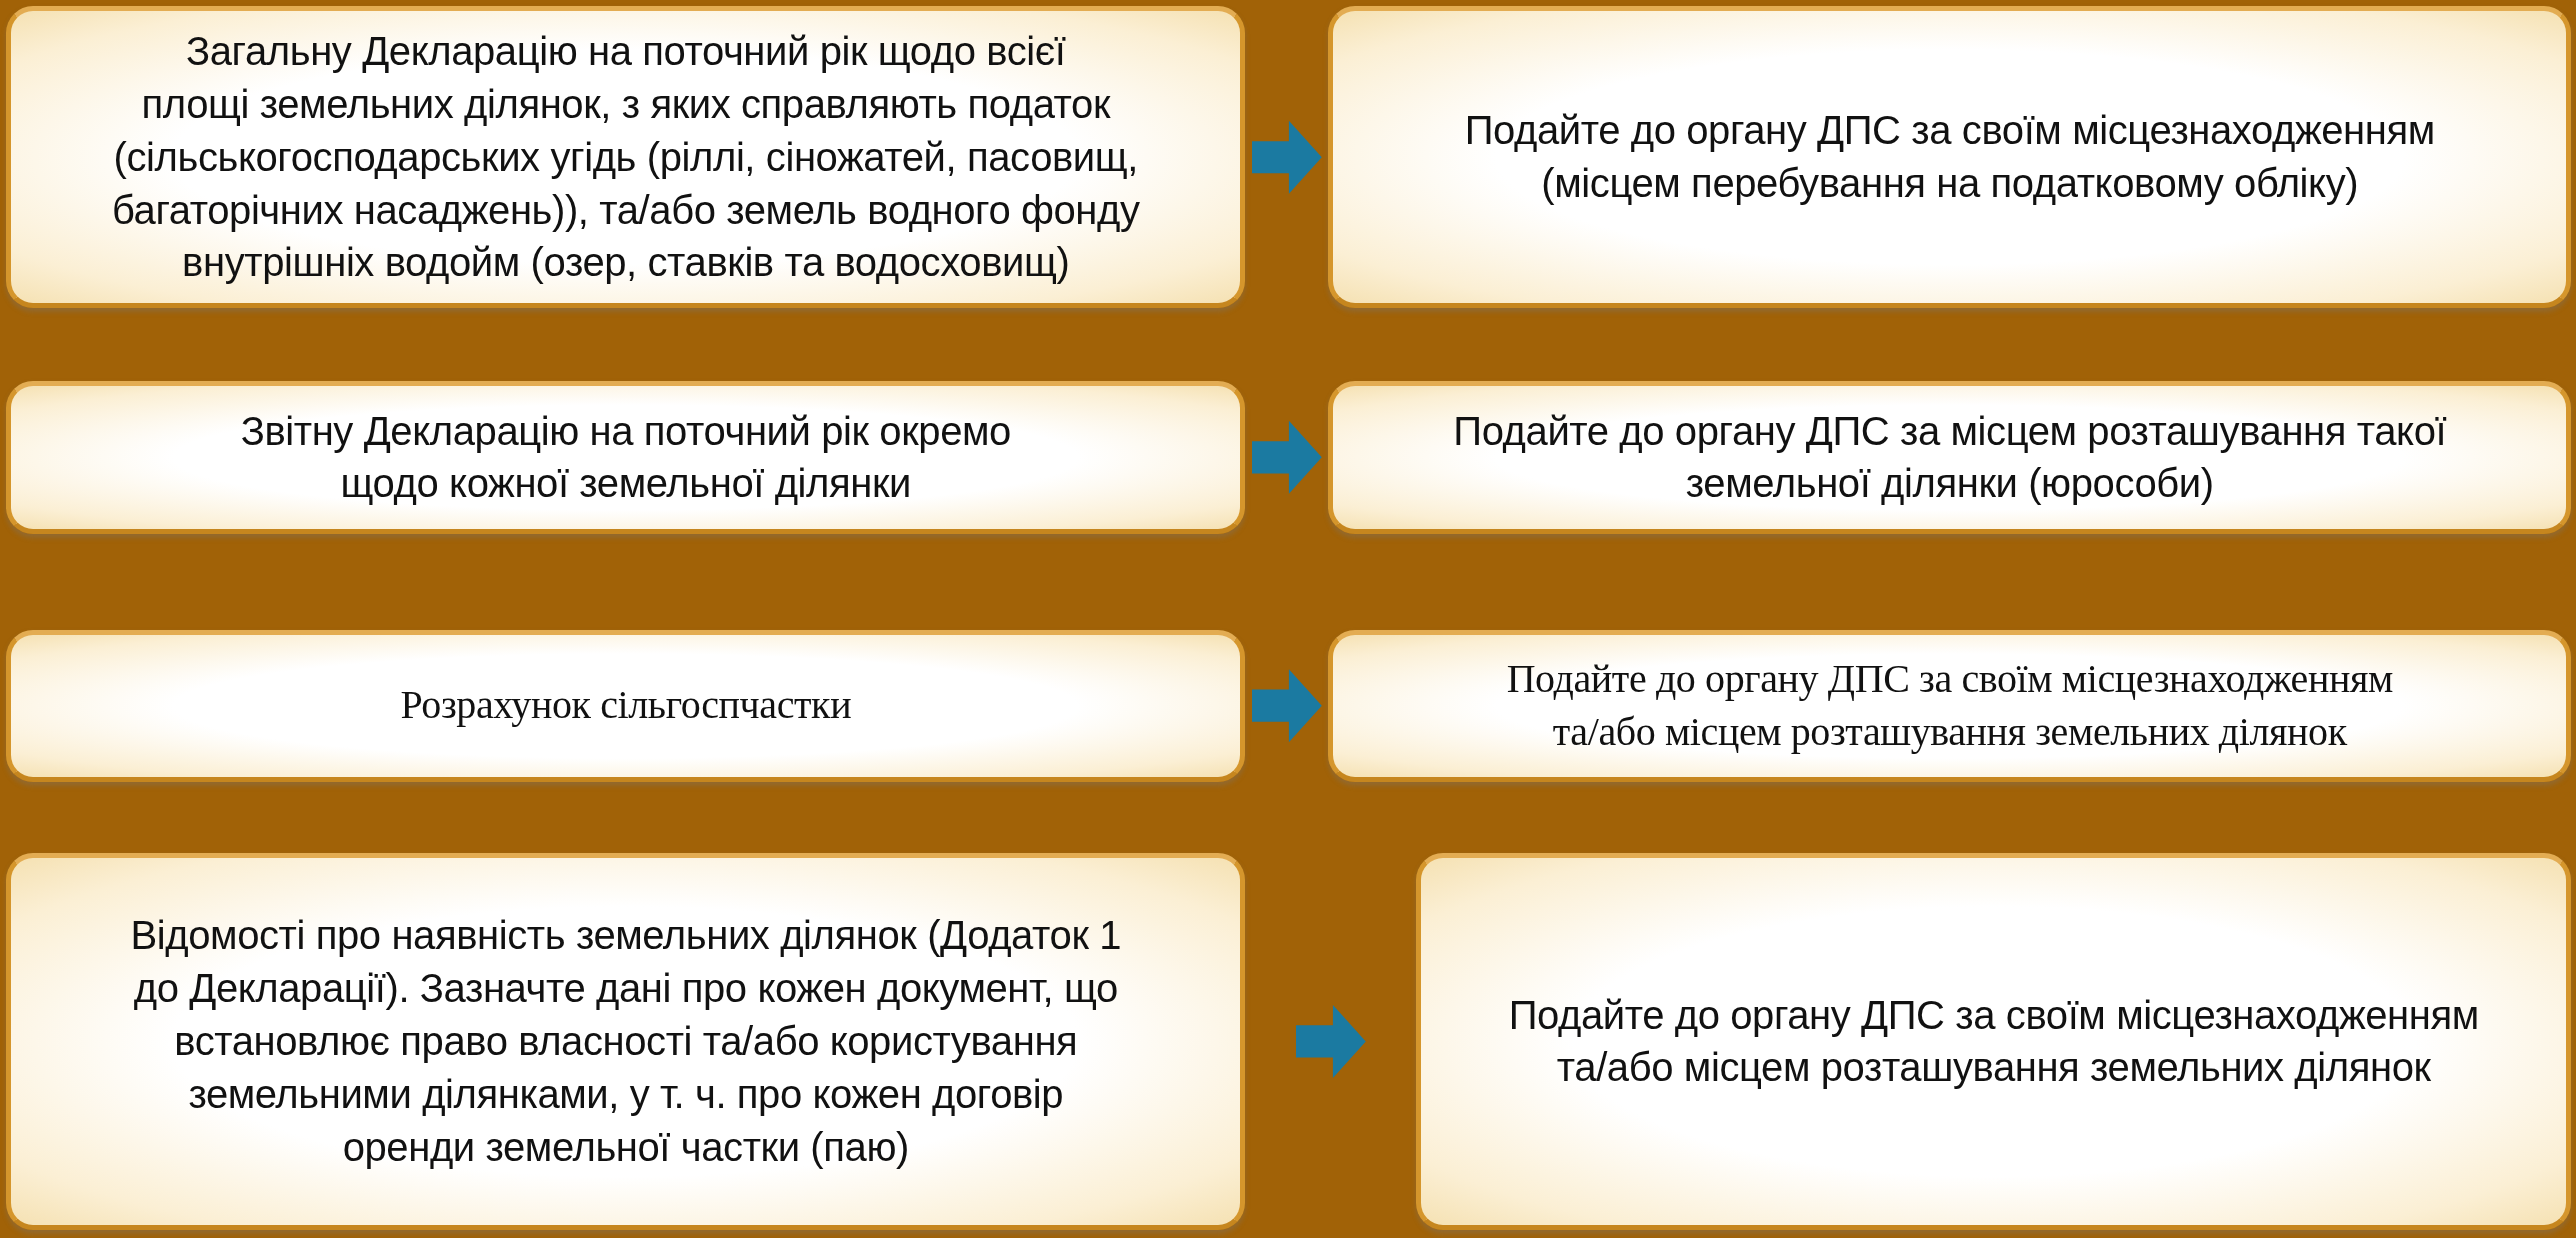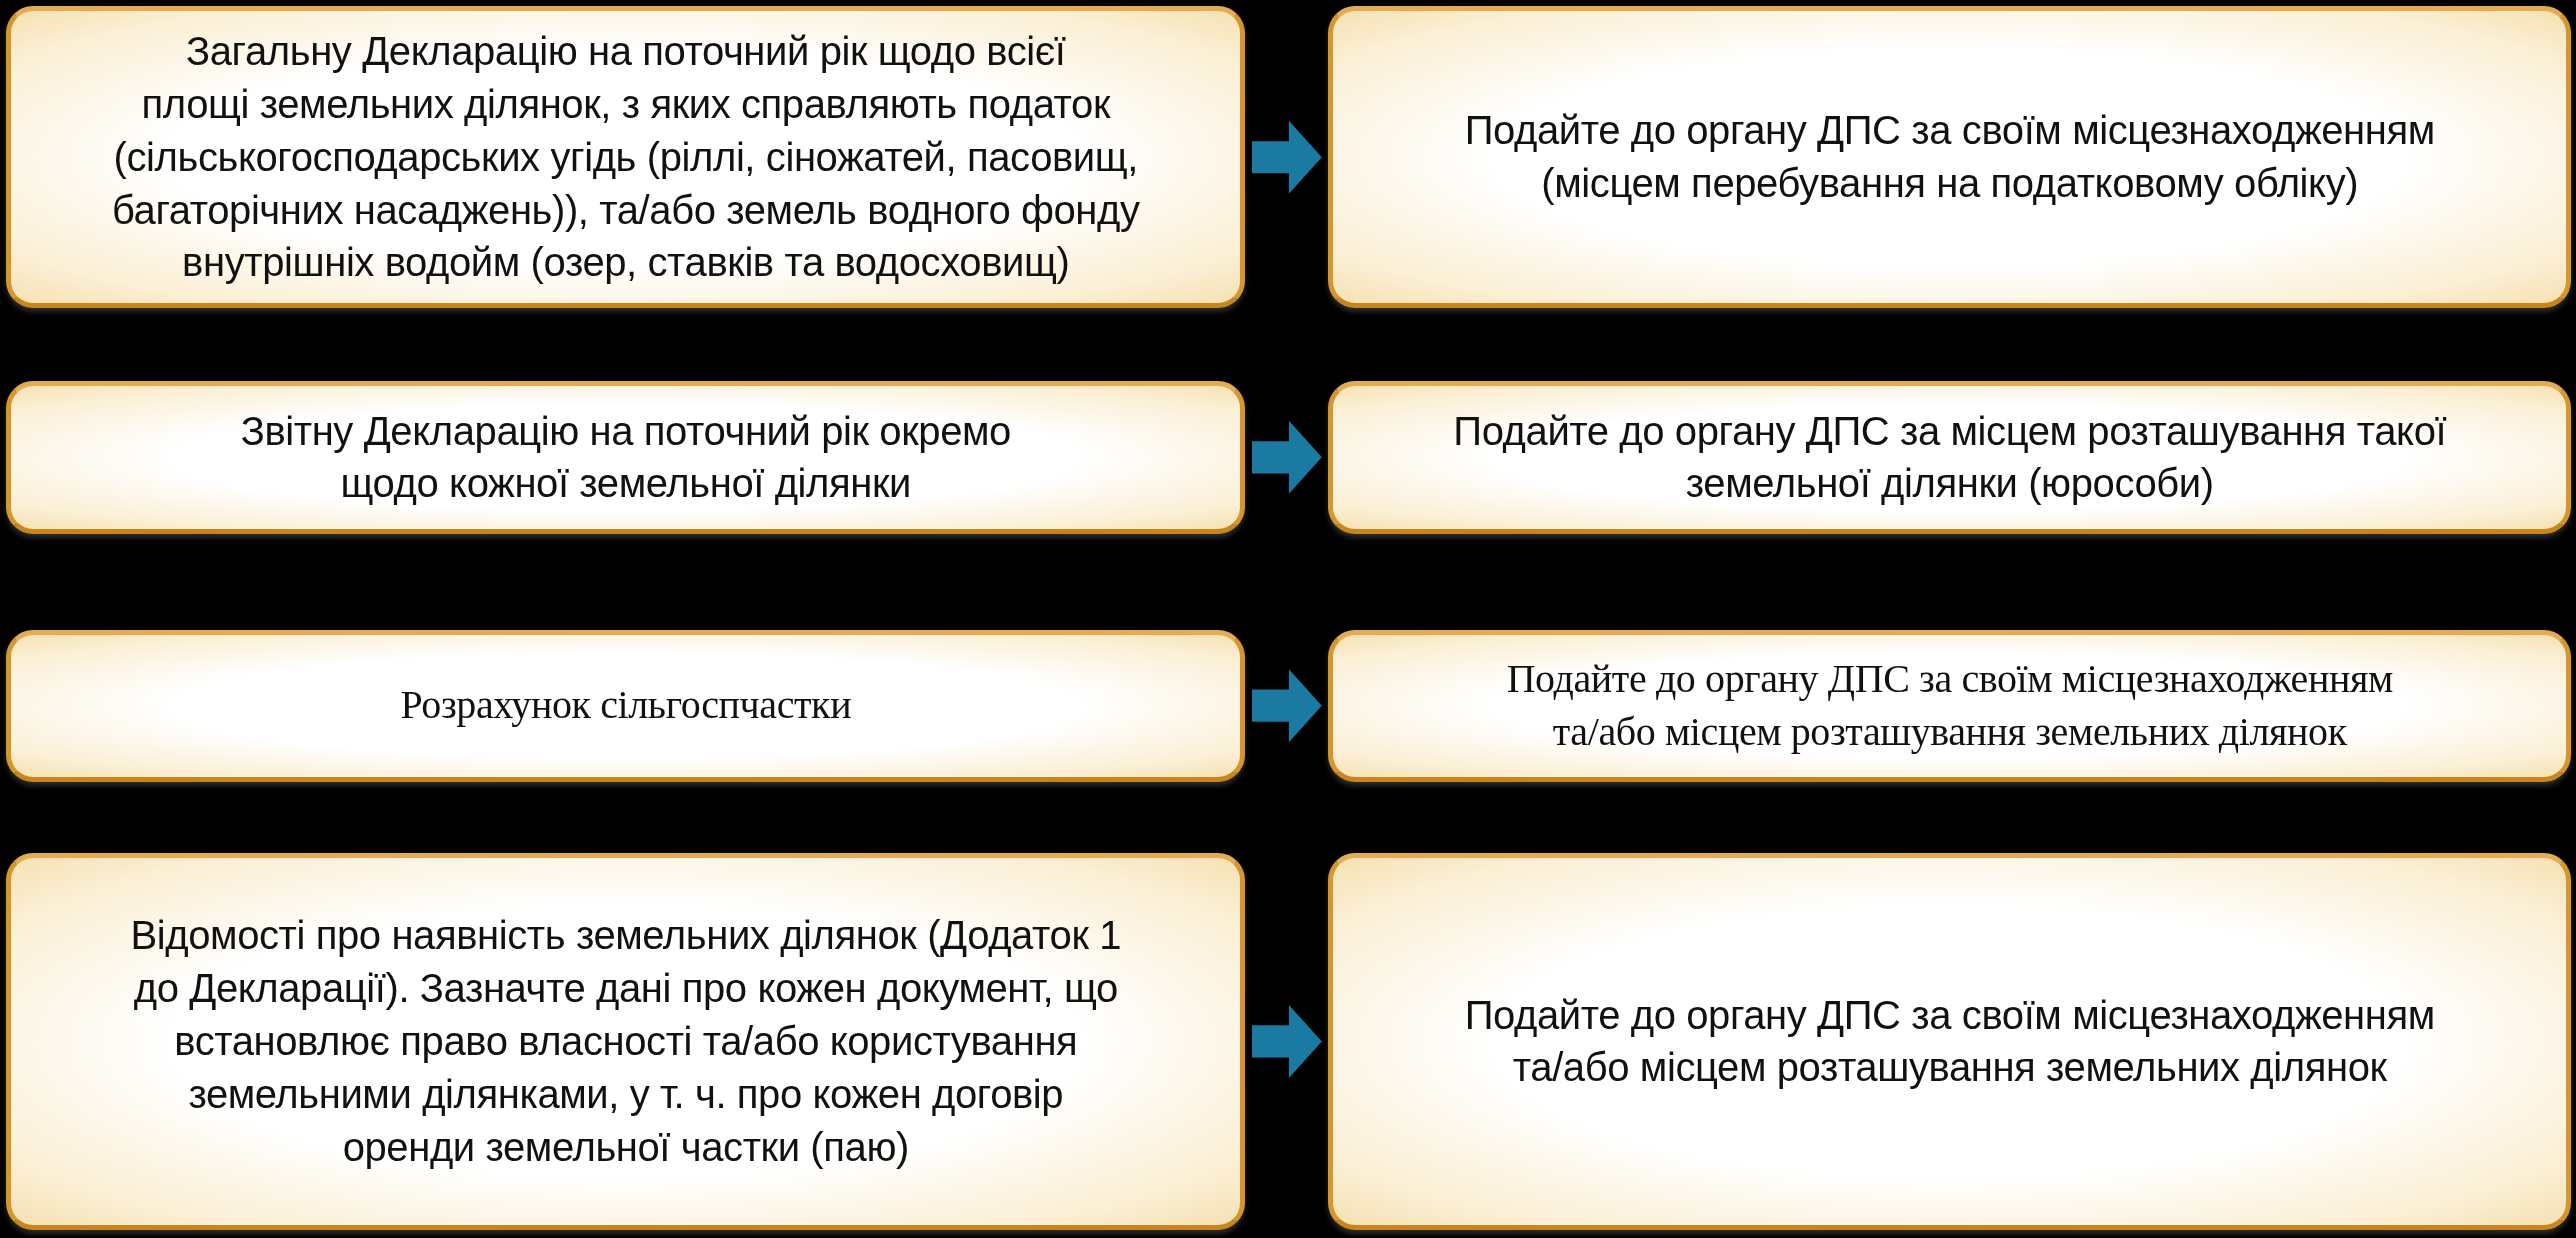--- a/index.html
+++ b/index.html
@@ -1,34 +1,34 @@
 <!DOCTYPE html>
 <html style="font-size:12.7px"><head>
 <meta charset="utf-8">
 <style>
   html, body { margin: 0; padding: 0; background: #ffffff; }
   .canvas {
     position: relative;
     width: 2576px;
     height: 1238px;
-    background: #000000;
+    background: #a16207;
     font-family: "Liberation Sans", sans-serif;
     overflow: hidden;
   }
   .rows {
     position: absolute;
     left: 6.3px; top: 6.3px; right: 4.8px; bottom: 8px;
     display: flex;
     flex-direction: column;
   }
   .row { display: flex; align-items: stretch; }
   .row-1 { height: 333px; margin-bottom: 73px; }
   .row-2 { height: 168px; margin-bottom: 96px; }
   .row-3 { height: 168px; margin-bottom: 71px; font-family: Liberation Serif, serif; }
-  .row-4 { height: 416px; }
+  .row-4 { height: 416px; gap: 44px; }
   .box {
     box-sizing: border-box;
     border: 5.5px solid;
     border-color: #E3AC52 #D5962C #C6861E #D5962C;
     border-radius: 27px;
     background: radial-gradient(ellipse at center, #FFFFFF 52%, #FBEFD4 84%, #F5E1B2 100%);
     box-shadow: 0 3.2px 4.8px rgba(120,120,120,0.35);
     display: flex;
     align-items: center;
     justify-content: center;

